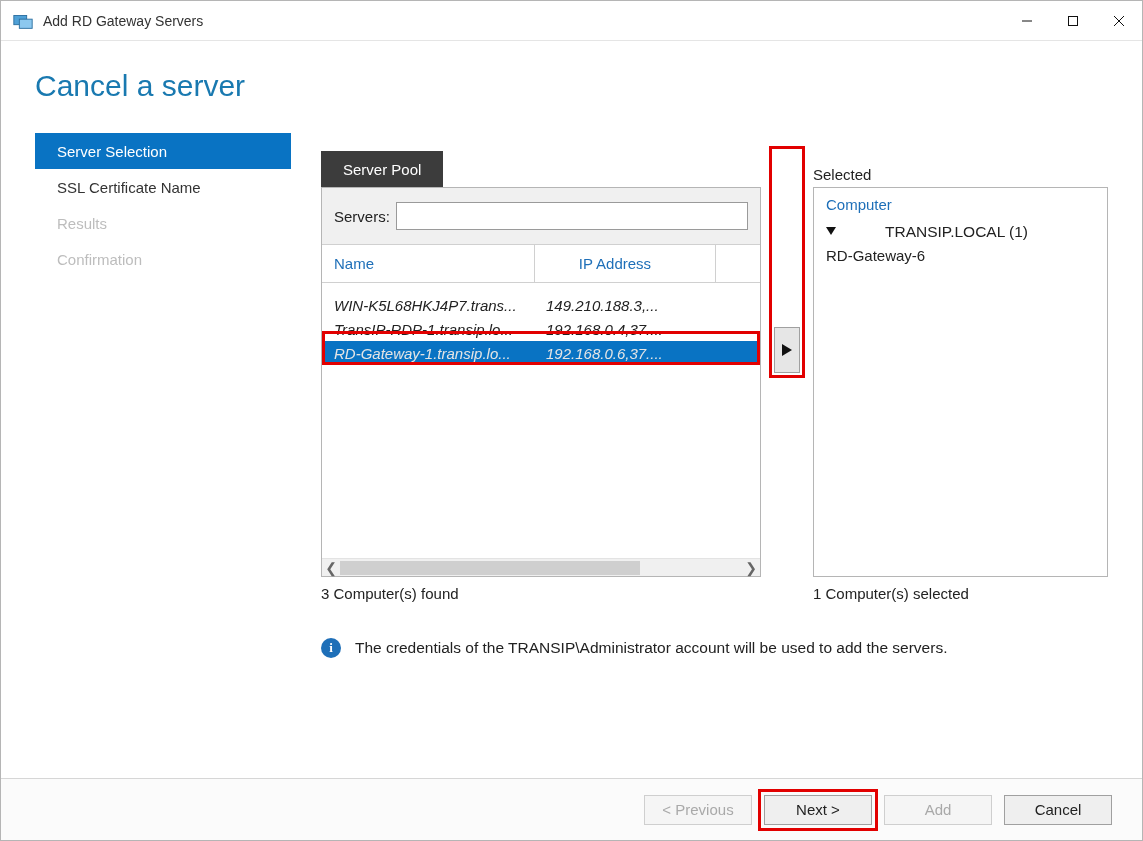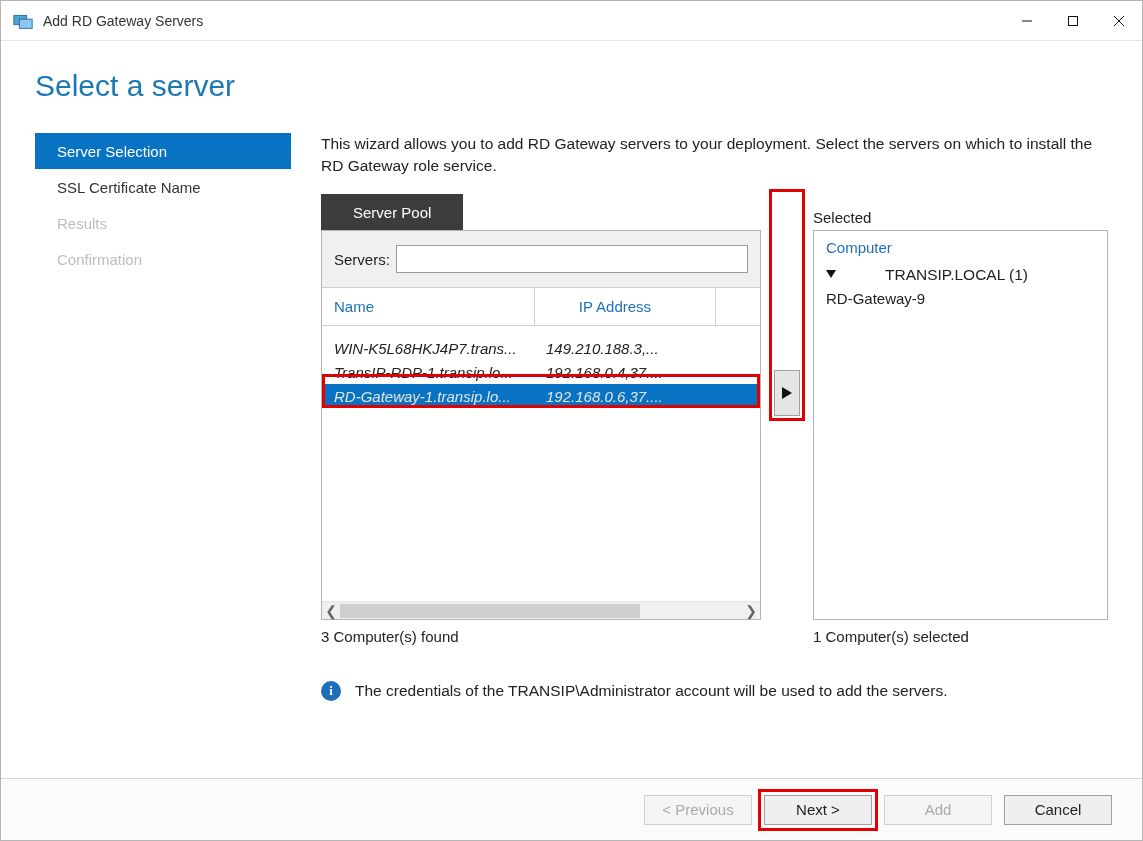--- a/index.html
+++ b/index.html
@@ -26,21 +26,21 @@
 
   .right-pane { flex:1; padding-left:30px; display:flex; flex-direction:column; }
   .intro { font-size:15.5px; line-height:1.4; color:#222; }
 
   .dual-list { display:flex; margin-top:18px; }
   .pool-col { width:440px; flex:0 0 440px; display:flex; flex-direction:column; }
   .center-col { width:52px; flex:0 0 52px; display:flex; flex-direction:column; align-items:center; justify-content:flex-start; }
   .sel-col { flex:1; display:flex; flex-direction:column; margin-left:0; }
 
   .tab-strip { height:36px; display:flex; }
-  .tab { background:#3c3c3c; color:#fff; padding:0 32px; display:flex; align-items:center; font-size:15px; }
+  .tab { background:#3c3c3c; color:#fff; padding:0 22px; display:flex; align-items:center; font-size:15px; }
   .sel-header-label { height:36px; display:flex; align-items:flex-end; font-size:15px; padding-bottom:4px; }
 
   .pool-box { border:1px solid #b5b5b5; display:flex; flex-direction:column; height:390px; }
   .filter-row { background:#f0f0f0; border-bottom:1px solid #d0d0d0; padding:14px 12px; display:flex; align-items:center; }
   .filter-label { font-size:15px; margin-right:6px; }
   .filter-input { flex:1; height:28px; border:1px solid #9a9a9a; background:#fff; padding:2px 6px; font-size:14px; }
 
   .col-head-row { display:flex; height:38px; border-bottom:1px solid #d0d0d0;gap:32px; }
   .col-head { color:#1e6fb8; font-size:15px; display:flex; align-items:center; padding-left:12px; border-right:1px solid #d0d0d0; }
   .ch-name { width:214px; }
@@ -111,33 +111,32 @@
       <div class="win-btn">
         <svg viewBox="0 0 12 12">
             <line x1="1" y1="1" x2="11" y2="11"></line>
             <line x1="11" y1="1" x2="1" y2="11"></line>
           </svg>
       </div>
     </div>
   </div>
 
   <div class="content-outer">
-    <div class="heading">Select a server</div>
+    <div class="heading">Cancel a server</div>
 
     <div class="main-area">
 
       <div class="sidebar">
         <div class="sidebar-item active">Server Selection</div>
         <div class="sidebar-item">SSL Certificate Name</div>
         <div class="sidebar-item disabled">Results</div>
         <div class="sidebar-item disabled">Confirmation</div>
       </div>
 
       <div class="right-pane">
-        <div class="intro">This wizard allows you to add RD Gateway servers to your deployment. Select the servers on which to install the RD Gateway role service.</div>
 
         <div class="dual-list">
 
           <div class="pool-col">
             <div class="tab-strip">
               <div class="tab">Server Pool</div>
             </div>
             <div class="pool-box">
               <div class="filter-row">
                 <div class="filter-label">Servers:</div>
@@ -188,21 +187,21 @@
           <div class="sel-col">
             <div class="sel-header-label">Selected</div>
             <div class="sel-box">
               <div class="sel-col-head">Computer</div>
               <div class="tree-line">
                 <svg viewBox="0 0 10 10">
                     <polygon points="0,0 10,0 5,8"></polygon>
                   </svg>
                 <span>TRANSIP.LOCAL (1)</span>
               </div>
-              <div class="tree-child">RD-Gateway-9</div>
+              <div class="tree-child">RD-Gateway-6</div>
             </div>
             <div class="count-label">1 Computer(s) selected</div>
           </div>
 
         </div>
 
         <div class="info-row">
           <div class="info-icon">i</div>
           <div class="info-text">The credentials of the TRANSIP\Administrator account will be used to add the servers.</div>
         </div>

